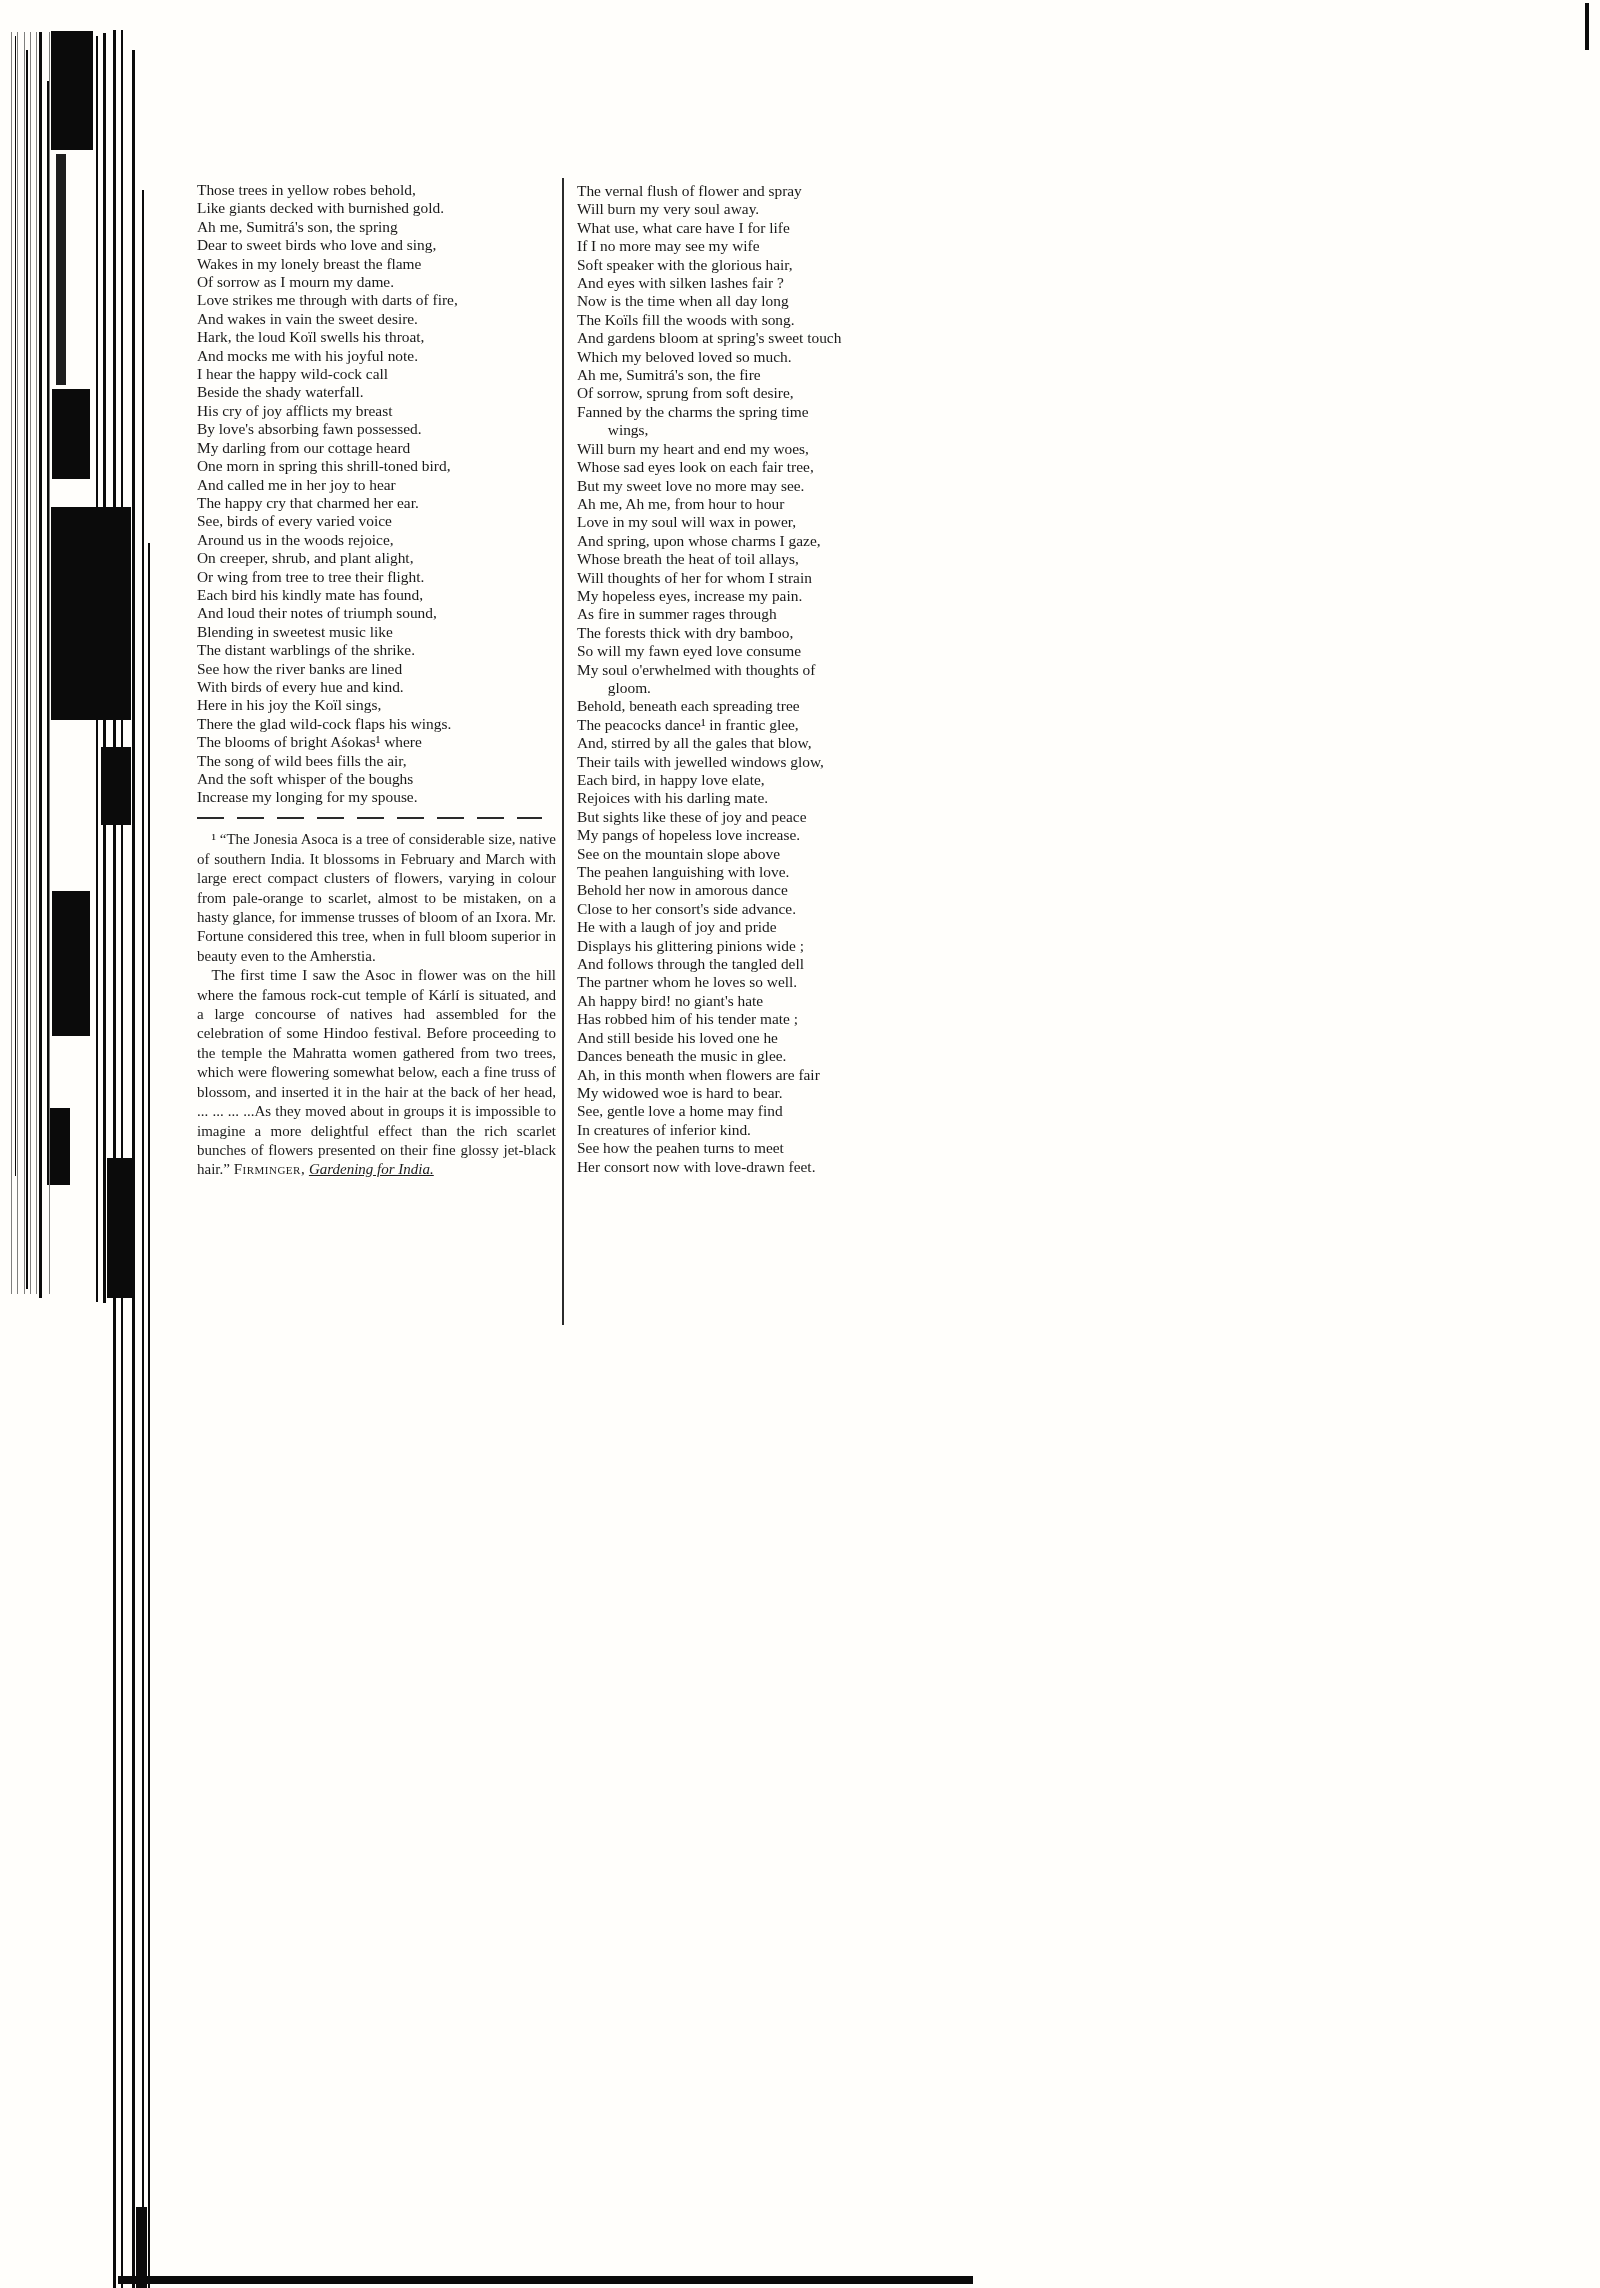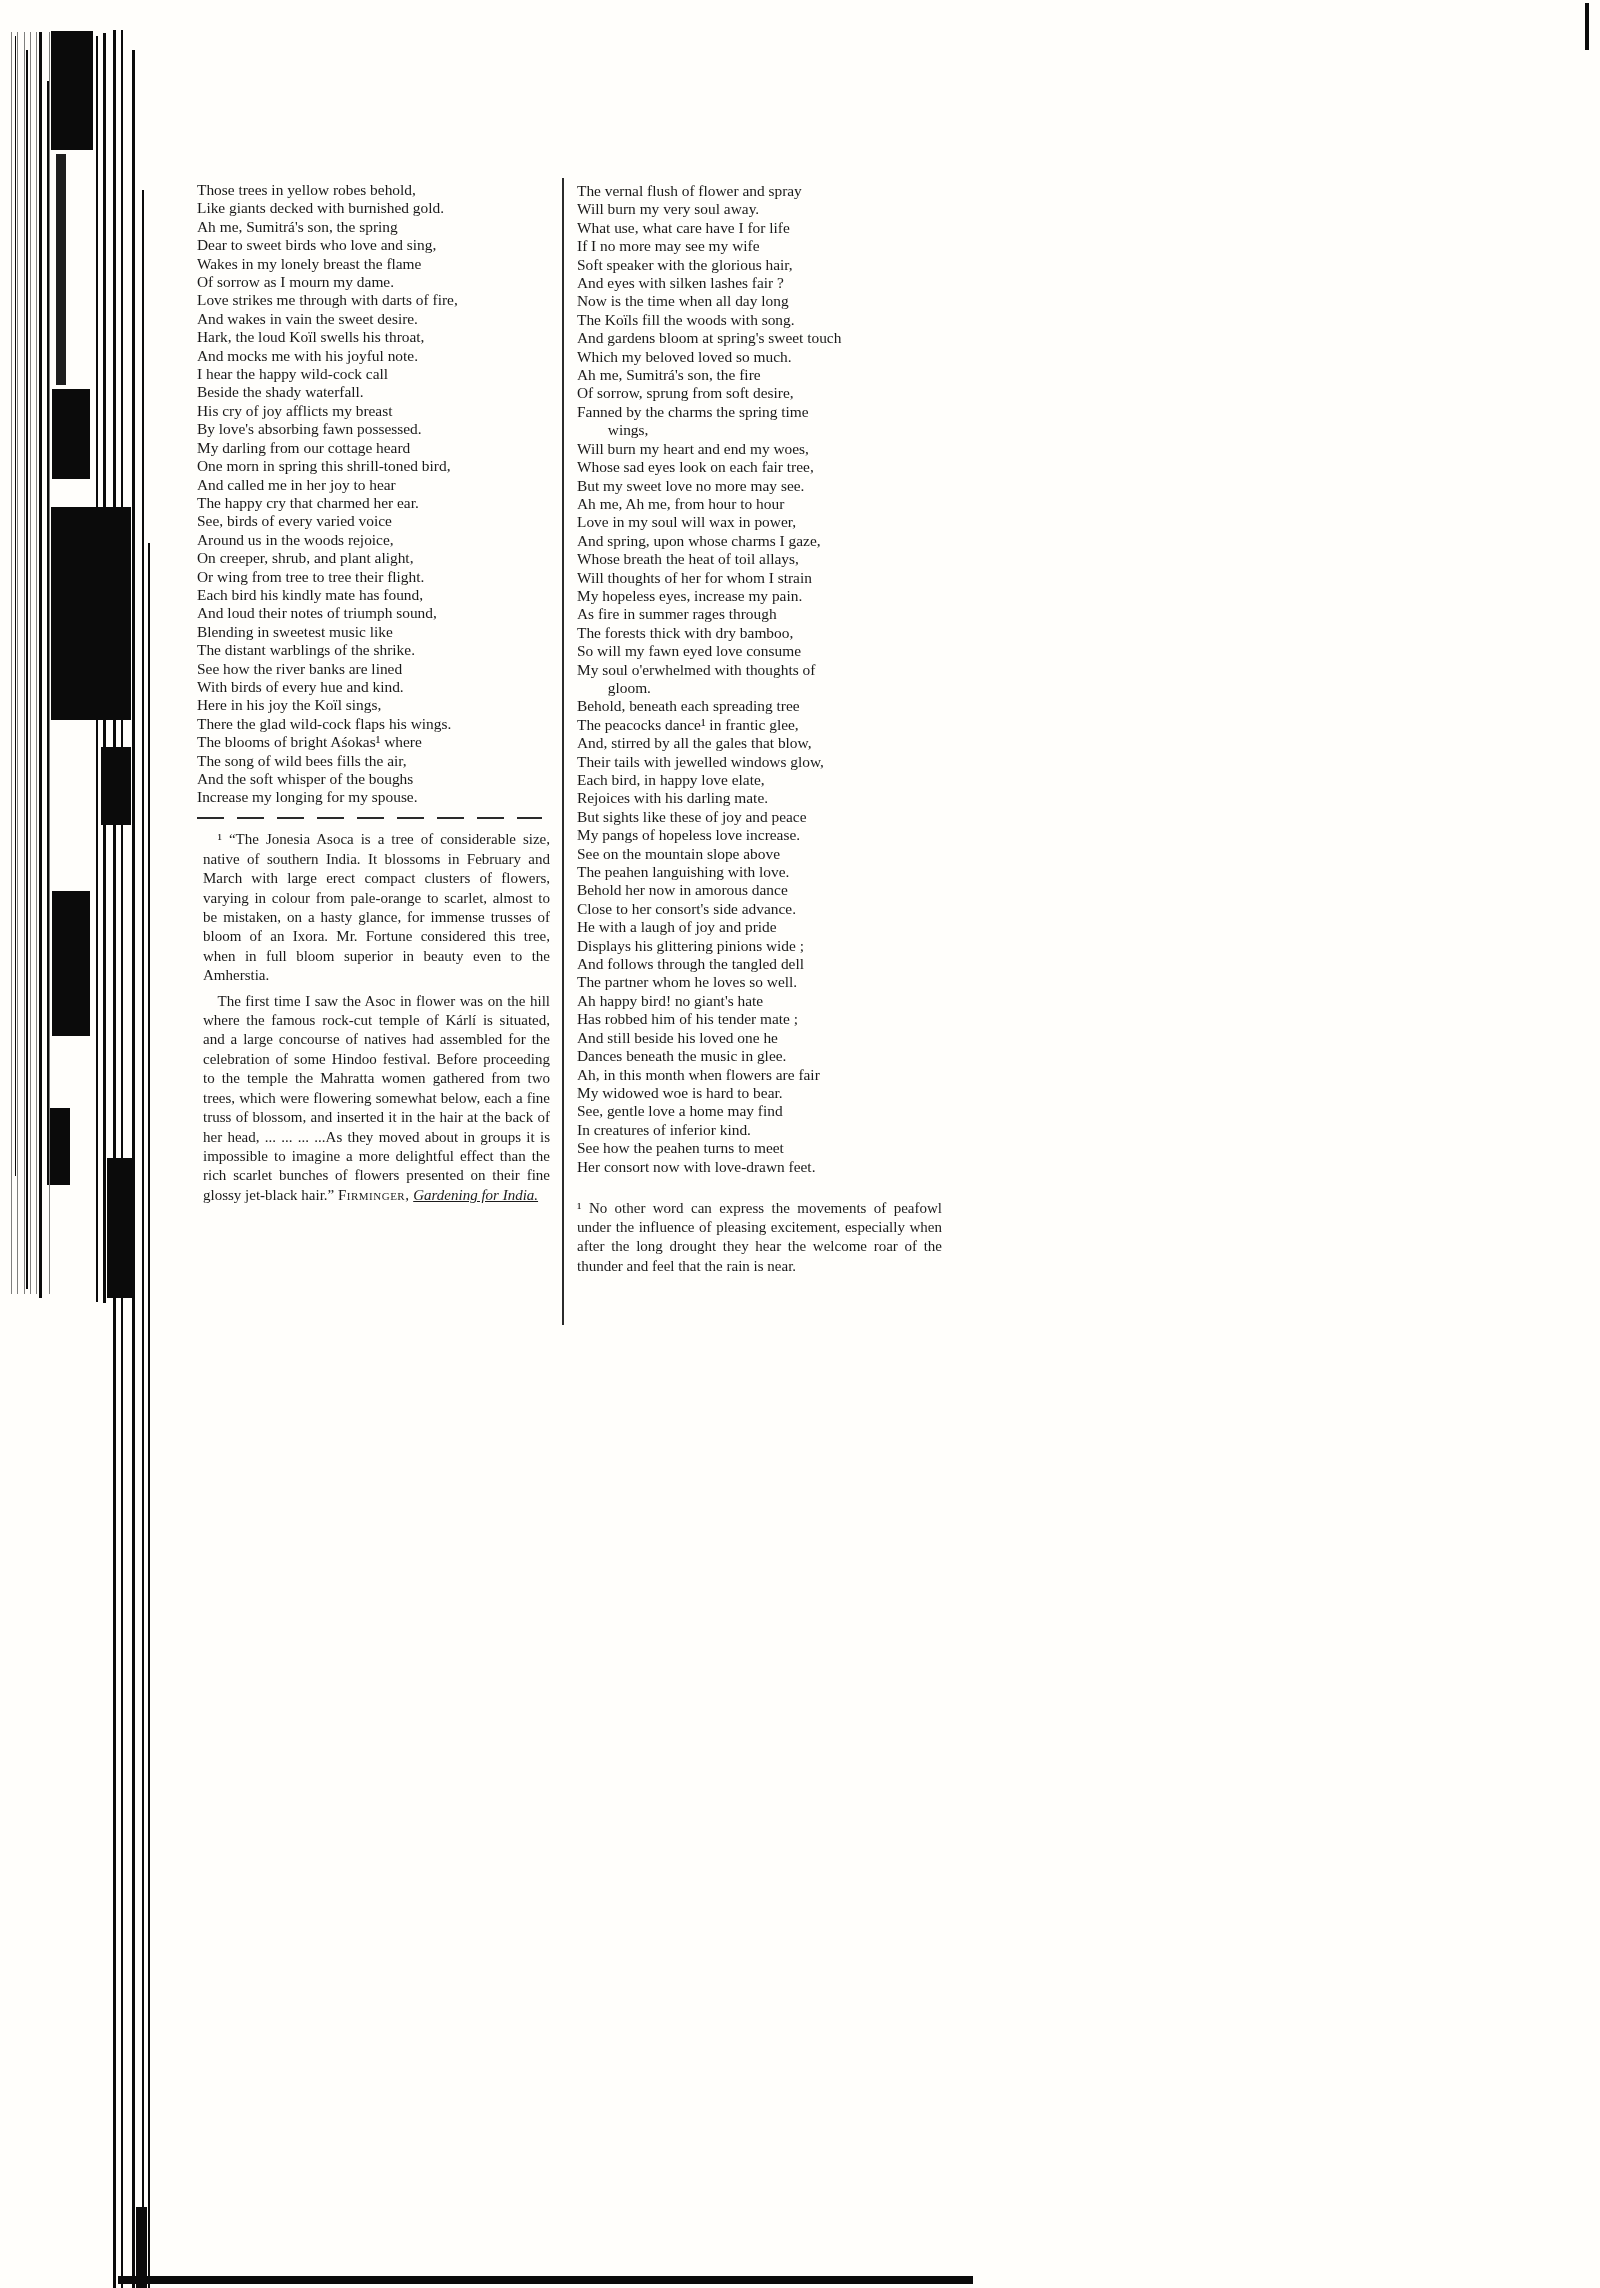--- a/index.html
+++ b/index.html
@@ -48,21 +48,21 @@
   
   .col-left{position:absolute;left:197px;top:181px;width:359px;}
   .col-right{position:absolute;left:577px;top:182px;width:365px;}
   .divider{position:absolute;left:562px;top:178px;width:1.8px;height:1147px;background:#2b2b2b;}
   .poem .line{font-size:15.4px;line-height:18.4px;white-space:pre;color:#191919;}
   .fn-rule{
     margin:10px 0 11.8px 0;height:1.8px;width:96%;
     background:repeating-linear-gradient(90deg,#2a2a2a 0 27px,transparent 27px 40px);
   }
   .footnote{font-size:15px;line-height:19.4px;text-align:justify;color:#1b1b1b;}
-  .footnote p{margin:6px;text-indent:14.5px;}
+  .footnote p{margin:0;text-indent:14.5px;}
   .fn-right{margin-top:22.6px;}
   .smallcaps{font-variant:small-caps;letter-spacing:0.5px;}
   .italic{font-style:italic;text-decoration:underline;}
 </style>
 </head>
 <body>
 
 <div class="page">
 
   <div>
@@ -188,17 +188,16 @@
         <div class="line">Has robbed him of his tender mate ;</div>
         <div class="line">And still beside his loved one he</div>
         <div class="line">Dances beneath the music in glee.</div>
         <div class="line">Ah, in this month when flowers are fair</div>
         <div class="line">My widowed woe is hard to bear.</div>
         <div class="line">See, gentle love a home may find</div>
         <div class="line">In creatures of inferior kind.</div>
         <div class="line">See how the peahen turns to meet</div>
         <div class="line">Her consort now with love-drawn feet.</div>
       </div>
-    <p class="footnote fn-right">¹ No other word can express the movements of peafowl under the influence of pleasing excitement, especially when after the long drought they hear the welcome roar of the thunder and feel that the rain is near.</p>
   </div>
 
 </div>
 
 
 </body></html>

